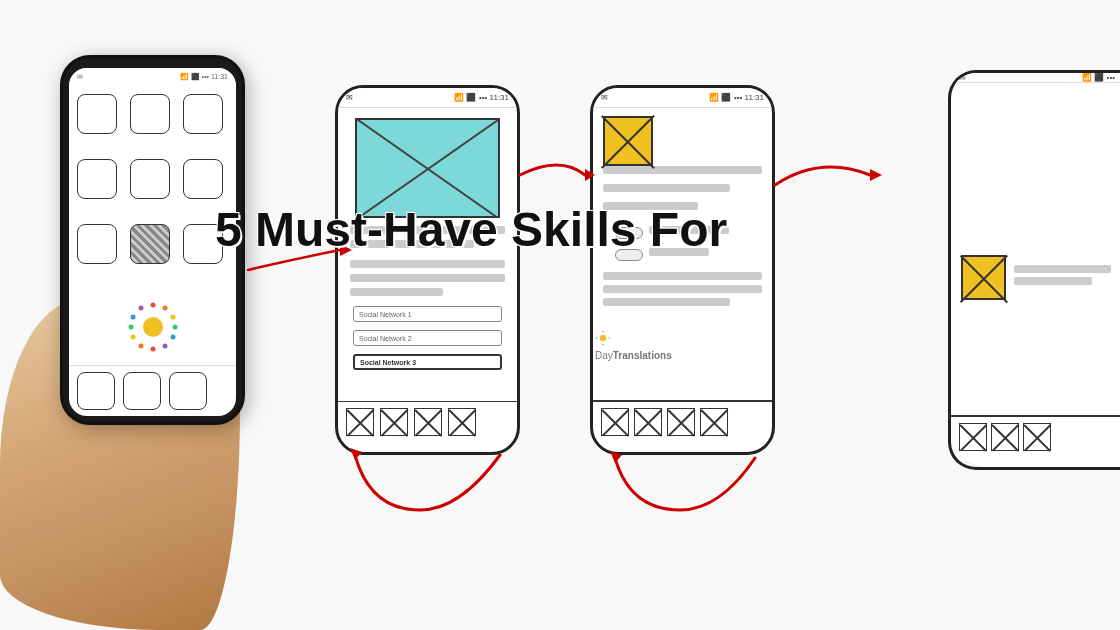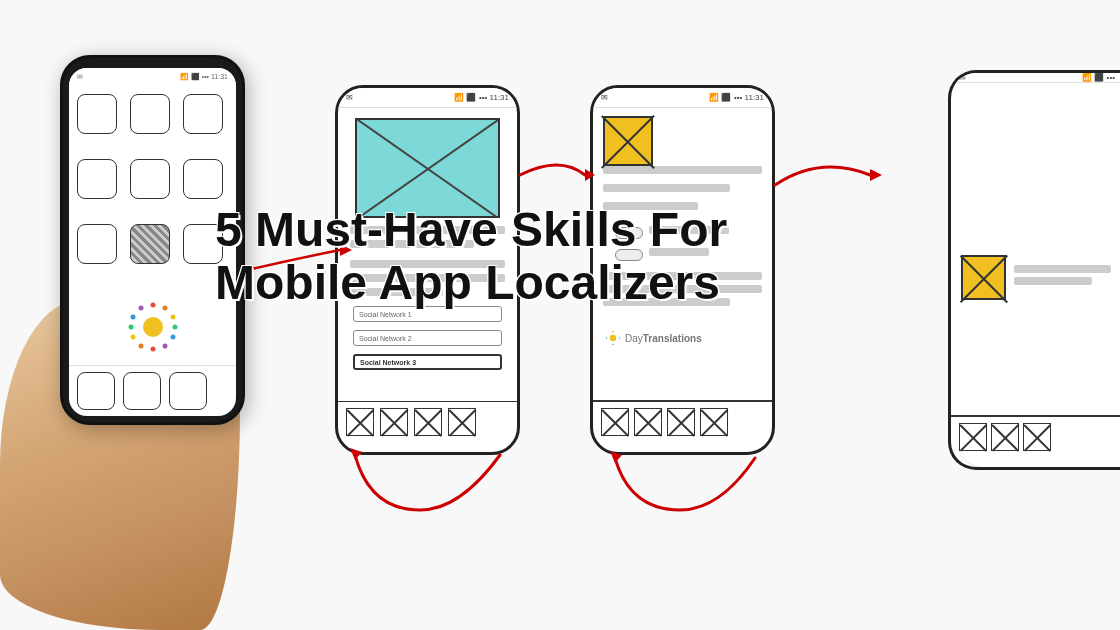--- a/index.html
+++ b/index.html
@@ -432,21 +432,21 @@
         <div class="wire-line" style="width:60px;background:#ccc;"></div>
       </div>
 
       <div style="padding:6px 0;">
         <div class="wire-line full" style="margin-bottom:5px;"></div>
         <div class="wire-line full" style="margin-bottom:5px;"></div>
         <div class="wire-line med"></div>
       </div>
     </div>
 
-    <div style="display:flex;align-items:center;gap:4px;padding:4px 12px;">
+    <div style="display:flex;align-items:flex-start;gap:4px;padding:4px 2px;flex-direction:column;">
       <svg width="16" height="16" viewBox="0 0 60 60">
         <circle cx="30" cy="30" r="12" fill="#f0c020"></circle>
         <circle cx="30" cy="6" r="2.5" fill="#e74c3c"></circle>
         <circle cx="54" cy="30" r="2.5" fill="#2ecc71"></circle>
         <circle cx="6" cy="30" r="2.5" fill="#3498db"></circle>
         <circle cx="30" cy="54" r="2.5" fill="#9b59b6"></circle>
       </svg>
       <span style="font-size:10px;color:#777;">
         <span style="font-weight:normal;">Day</span><span style="font-weight:bold;">Translations</span>
       </span>
@@ -504,16 +504,15 @@
         </div>
       <div class="icon-wire-box">
           <div class="x-line1"></div>
           <div class="x-line2"></div>
         </div>
     </div>
   </div>
 
   <div class="title-overlay">
     <div class="title-text">5 Must-Have Skills For</div>
-    <div class="title-text">Mobile App Localizers</div>
   </div>
 
 </div>
 
 </body></html>

